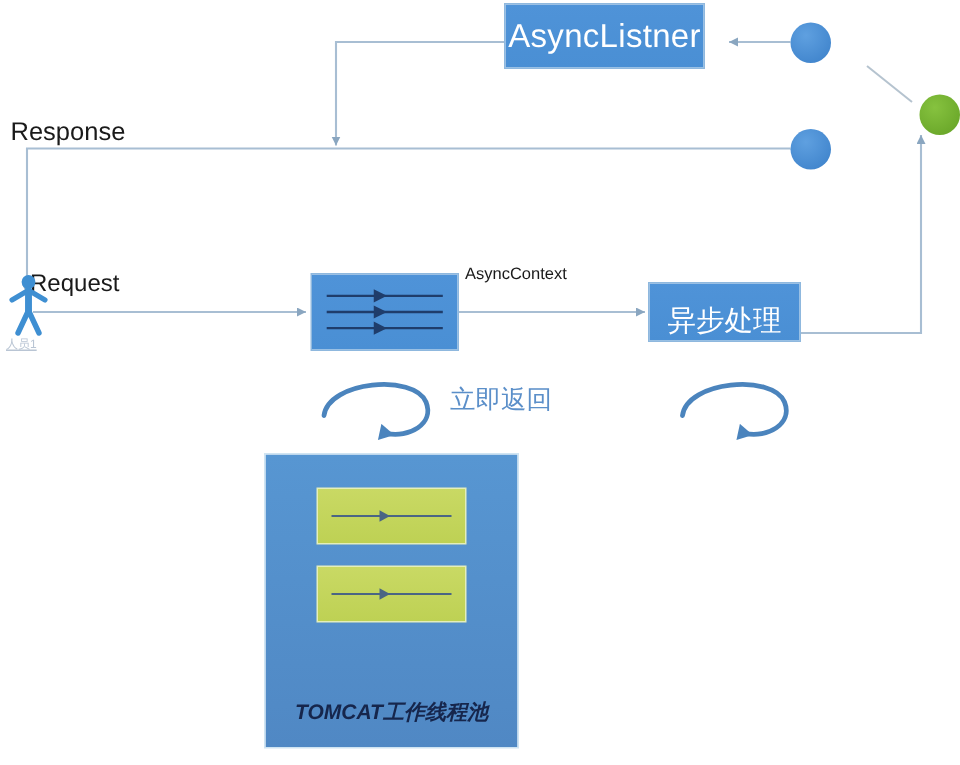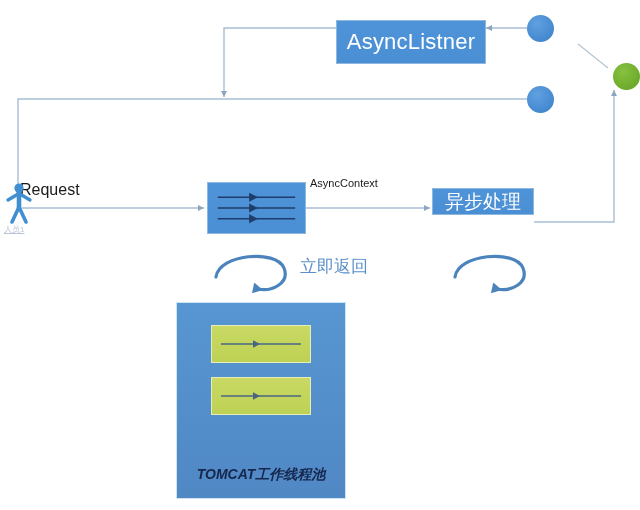--- a/index.html
+++ b/index.html
@@ -163,28 +163,29 @@
 
     <g>
       <path d="M216,277 C219,254 276,249 284,268 C290,283 272,292 258,289" fill="none" stroke="#4b84bd" stroke-width="3.2" stroke-linecap="round" marker-end="url(#arrow-thick-blue)"></path>
     </g>
 
     <g>
       <path d="M455,277 C458,254 515,249 523,268 C529,283 511,292 497,289" fill="none" stroke="#4b84bd" stroke-width="3.2" stroke-linecap="round" marker-end="url(#arrow-thick-blue)"></path>
     </g>
   </svg>
 
-  <div class="node blue-box" style="left:336px; top:20px; width:150px; height:44px;">
+  <div class="node blue-box" style="left:336px; top:2px; width:134px; height:44px;">
     <span class="lbl-async-listner">AsyncListner</span>
   </div>
 
   <div class="circle circle-blue" style="left:527px; top:15px; width:27px; height:27px;"></div>
   <div class="circle circle-blue" style="left:527px; top:86px; width:27px; height:27px;"></div>
   <div class="circle circle-green" style="left:613px; top:63px; width:27px; height:27px;"></div>
 
+  <div class="plain-label" style="left:7px; top:78px; font-size:17px;">Response</div>
 
   <div class="plain-label" style="left:20px; top:181px; font-size:16px;">Request</div>
 
   <div class="plain-label" style="left:310px; top:177px; font-size:11px;">AsyncContext</div>
 
   <div class="person" style="left:4px; top:182px; width:30px; height:42px;">
     <svg width="30" height="42" viewBox="0 0 30 42" xmlns="http://www.w3.org/2000/svg">
       <circle cx="15" cy="6" r="4.6" fill="#3f8fd2"></circle>
       <path d="M15 11.5 L4 18 M15 11.5 L26 18" stroke="#3f8fd2" stroke-width="3.4" stroke-linecap="round" fill="none"></path>
       <path d="M15 11.5 L15 26" stroke="#3f8fd2" stroke-width="4.6" stroke-linecap="round"></path>
@@ -197,21 +198,21 @@
     <svg width="99" height="52" viewBox="0 0 99 52" xmlns="http://www.w3.org/2000/svg">
       <path d="M10,15 L89,15" stroke="#1f3d6b" stroke-width="1.6"></path>
       <path d="M42,10.5 L51,15 L42,19.5 z" fill="#1f3d6b"></path>
       <path d="M10,26 L89,26" stroke="#1f3d6b" stroke-width="1.6"></path>
       <path d="M42,21.5 L51,26 L42,30.5 z" fill="#1f3d6b"></path>
       <path d="M10,37 L89,37" stroke="#1f3d6b" stroke-width="1.6"></path>
       <path d="M42,32.5 L51,37 L42,41.5 z" fill="#1f3d6b"></path>
     </svg>
   </div>
 
-  <div class="node blue-box" style="left:432px; top:188px; width:102px; height:27px;">
+  <div class="node blue-box" style="left:432px; top:188px; width:102px; height:40px;align-items:flex-end;">
     <span class="lbl-cn">异步处理</span>
   </div>
 
   <div class="cn-blue" style="left:300px; top:255px; font-size:17px;">立即返回</div>
 
   <div class="pool" style="left:176px; top:302px; width:168px; height:195px;">
     <div class="thread" style="left:34px; top:22px; width:98px; height:36px;">
       <svg width="98" height="36" viewBox="0 0 98 36" xmlns="http://www.w3.org/2000/svg">
         <path d="M9,18 L89,18" stroke="#4a6584" stroke-width="1.3"></path>
         <path d="M41,14.2 L48,18 L41,21.8 z" fill="#4a6584"></path>

